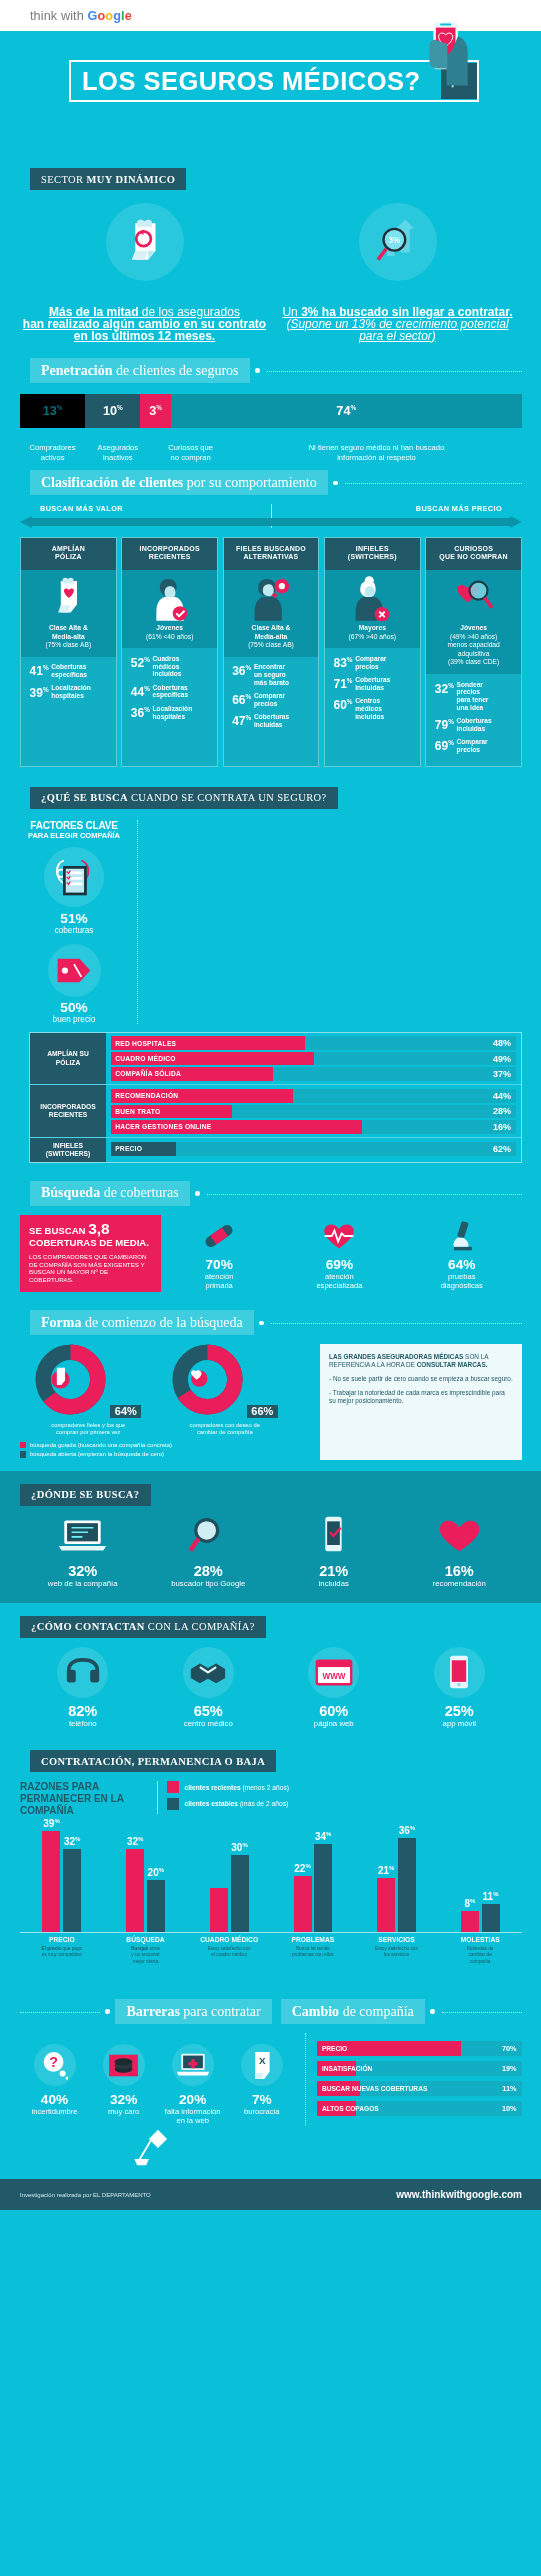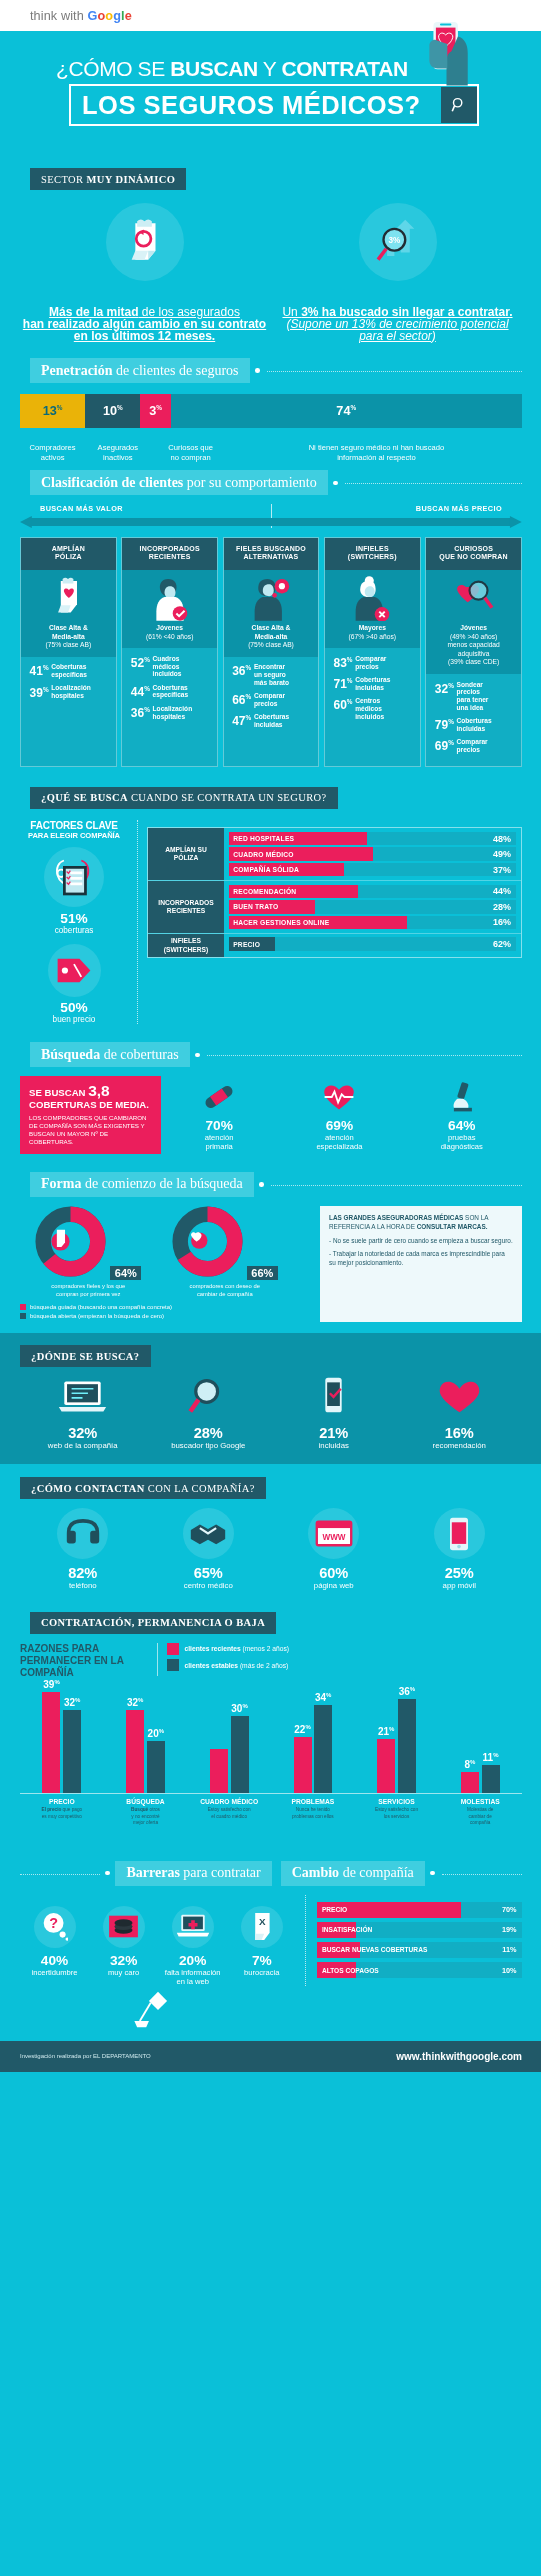--- a/index.html
+++ b/index.html
@@ -63,21 +63,21 @@
   .card .ill { height:51px; background:#0b93a8; display:flex; align-items:flex-end; justify-content:center;}
   .card .seg { background:#0b93a8; text-align:center; font-size:6.7px; line-height:8.6px; padding:2.7px 2.7px 7.3px 2.7px; font-weight:bold;}
   .card .seg .thin { font-weight:normal; }
   .card .stats { padding:5.5px 4.6px 7.3px 4.6px; }
   .card .stat { display:flex; align-items:flex-start; margin-bottom:4.6px;}
   .card .stat .num { font-size:12px; font-weight:bold; min-width:23px; text-align:right; line-height:11px;}
   .card .stat .num sup{font-size:6.4px;}
   .card .stat .txt { font-size:6.6px; line-height:7.8px; font-weight:bold; padding-left:2.7px; padding-top:0.9px;}
 
   
-  .qsb { display:flex; margin:11px 20px 12px 20px; }
+  .qsb { display:flex; margin:11px 20px 12px 20px;flex-direction:column; }
   .qsb .left { width:118px; border-right:1.4px dotted rgba(255,255,255,.7); padding-right:9px; text-align:center;}
   .qsb .left h3 { font-size:10px; font-weight:bold; letter-spacing:-0.2px;}
   .qsb .left h4 { font-size:7.6px; font-weight:bold; letter-spacing:-0.1px; margin-bottom:7.3px;}
   .qsb .left .pct { font-size:13.7px; font-weight:bold; }
   .qsb .left .cap { font-size:8.2px; }
   .qsb .right { flex:1; padding-left:9px; }
   .factab { border:0.9px solid rgba(255,255,255,.5); margin-top:7.3px; }
   .facrow { display:flex; border-bottom:0.9px solid rgba(255,255,255,.3); }
   .facrow:last-child { border-bottom:none; }
   .facrow .cat { width:76px; background:#215968; display:flex; align-items:center; justify-content:center; text-align:center;
@@ -169,23 +169,20 @@
   <div class="hero">
     <svg class="phone" viewBox="0 0 60 90" width="51" height="78">
       <rect x="14" y="2" width="30" height="58" rx="5" fill="#e9f7fa"></rect>
       <rect x="17" y="9" width="24" height="42" fill="#eb1e5c"></rect>
       <rect x="22" y="4" width="14" height="2.5" rx="1.2" fill="#0ac0d8"></rect>
       <circle cx="29" cy="55" r="2.6" fill="none" stroke="#9fd8e2" stroke-width="1"></circle>
       <path d="M29 18 c-4-5-11-1-8 5 c2 5 8 9 8 9 s6-4 8-9 c3-6-4-10-8-5z" fill="none" stroke="#fff" stroke-width="1.2"></path>
       <path d="M44 20 c8 2 12 10 12 20 v40 h-26 v-30 c0-6 2-10 6-12z" fill="#2e7f8f"></path>
       <path d="M16 24 c-4 0-7 3-7 7 v18 c0 6 4 10 10 10 h12 v-30z" fill="#3e95a6"></path>
     </svg>
-    <h1>
-      <span>¿CÓMO SE </span><b>BUSCAN</b><span> Y </span><b>CONTRATAN</b>
-    </h1>
     <div class="searchbox">
       <span class="q">LOS SEGUROS MÉDICOS?</span>
       <div class="searchbtn">
         <svg width="18" height="18" viewBox="0 0 20 20">
             <circle cx="8.5" cy="7.5" r="4.6" fill="none" stroke="#fff" stroke-width="1.6"></circle>
             <line x1="5" y1="11" x2="2.5" y2="17" stroke="#fff" stroke-width="1.8"></line>
           </svg>
       </div>
     </div>
   </div>
@@ -234,21 +231,21 @@
 
   <div class="sect-wrap rowflex" style="margin-top:16.4px; padding-right:20px;">
     <div class="sub-tag">
       <b>Penetración</b><span> de clientes de seguros</span>
     </div>
     <div class="dot"></div>
     <div class="dotline"></div>
   </div>
 
   <div class="pen-bar">
-    <div style="width:13%;background:#eab308;color:#0a6a7a;">
+    <div style="width:13%;background:#000000;color:#0a6a7a;">
         <span>13</span>
         <sup>%</sup>
       </div>
     <div style="width:11%;background:#215968;">
         <span>10</span>
         <sup>%</sup>
       </div>
     <div style="width:6%;background:#eb1e5c;">
         <span>3</span>
         <sup>%</sup>

